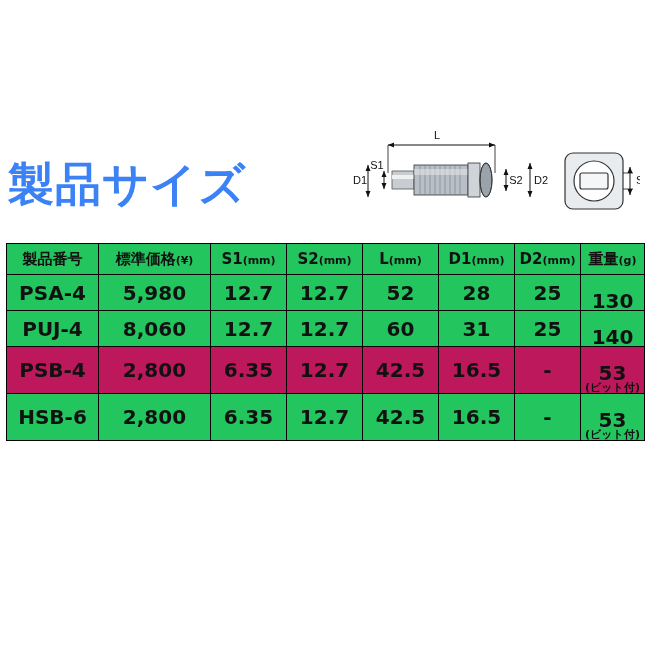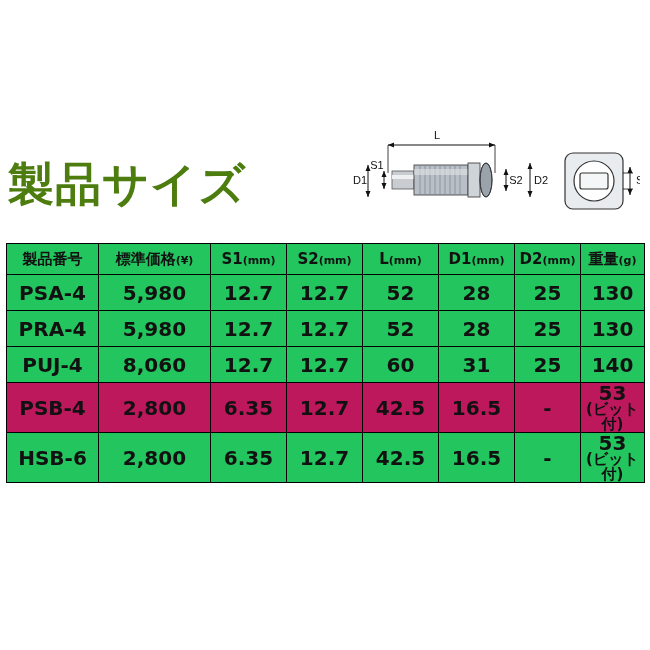--- a/index.html
+++ b/index.html
@@ -33,21 +33,21 @@
   .diagram svg { display: block; }
 
   
   .title {
     position: absolute;
     left: 8px;
     top: 160px;
     font-size: 46px;
     font-weight: bold;
     letter-spacing: 1px;
-    color: #4d7c0f;
+    color: #3b82f6;
     font-family: "DejaVu Sans", sans-serif;
     line-height: 1.05;
     white-space: nowrap;
   }
 
   
   .table-wrap {
     position: absolute;
     left: 6px;
     top: 243px;
@@ -89,24 +89,25 @@
   tr.highlight td {
     background: #be185d;
   }
   .weight-cell {
     line-height: 1.0;
   }
   .weight-cell .main {
     display: block;
     font-size: 20px;
     font-weight: bold;
+    margin-top: 16px;
   }
   .weight-cell .note {
     display: block;
-    font-size: 15px;
+    font-size: 11px;
     font-weight: bold;
     margin-top: -1px;
   }
 
   
   col.c0 { width: 92px; }
   col.c1 { width: 112px; }
   col.c2 { width: 76px; }
   col.c3 { width: 76px; }
   col.c4 { width: 76px; }
@@ -253,35 +254,20 @@
           <td>28</td>
           <td>25</td>
           <td>
             <span class="weight-cell">
               <span class="main">130</span>
               <span class="note"></span>
             </span>
           </td>
         </tr>
         <tr>
-          <td class="model">PRA-4</td>
-          <td>5,980</td>
-          <td>12.7</td>
-          <td>12.7</td>
-          <td>52</td>
-          <td>28</td>
-          <td>25</td>
-          <td>
-            <span class="weight-cell">
-              <span class="main">130</span>
-              <span class="note"></span>
-            </span>
-          </td>
-        </tr>
-        <tr>
           <td class="model">PUJ-4</td>
           <td>8,060</td>
           <td>12.7</td>
           <td>12.7</td>
           <td>60</td>
           <td>31</td>
           <td>25</td>
           <td>
             <span class="weight-cell">
               <span class="main">140</span>

